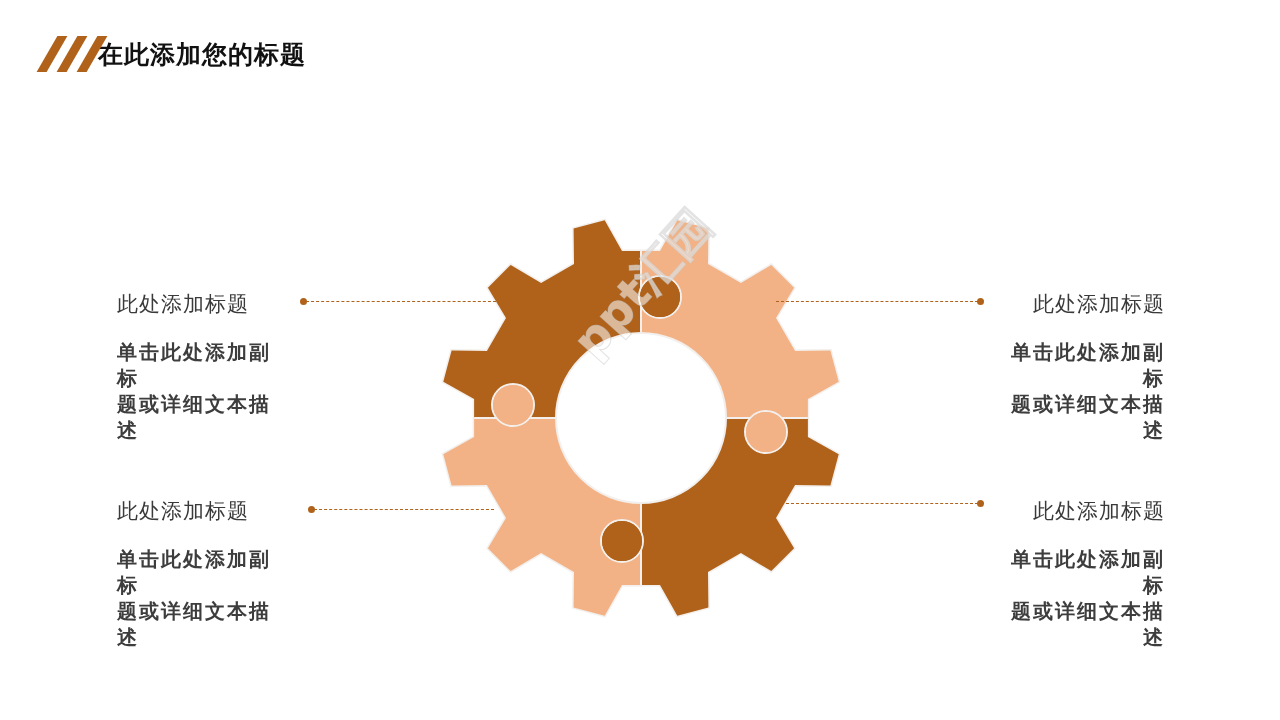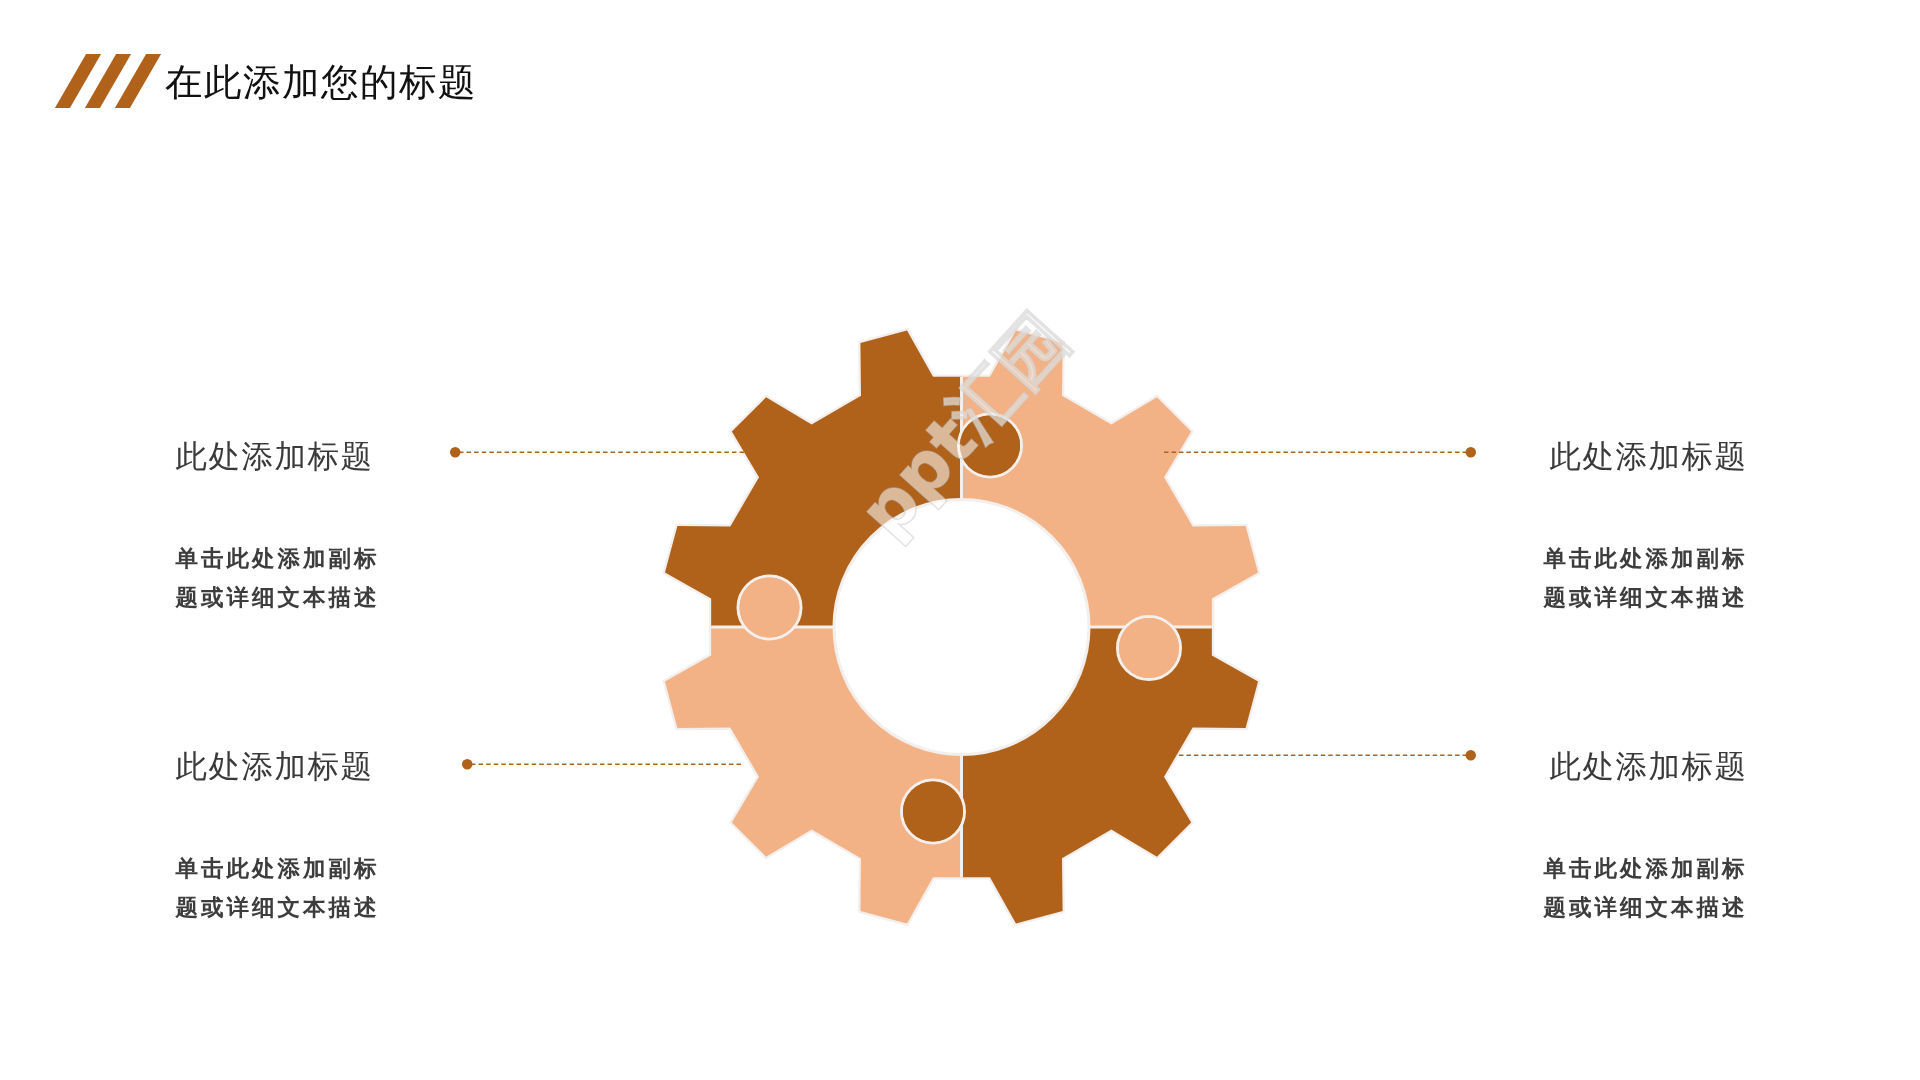--- a/index.html
+++ b/index.html
@@ -11,29 +11,29 @@
     .title-bar { position: absolute; left: 36px; top: 34px; height: 40px; display: flex; align-items: center; }
     .stripes { width: 62px; height: 36px; position: relative; }
     .stripes span {
       position: absolute; top: 0; width: 10px; height: 36px;
       background: var(--accent); transform: skewX(-30deg);
     }
     .stripes span:nth-child(1) { left: 11px; }
     .stripes span:nth-child(2) { left: 31px; }
     .stripes span:nth-child(3) { left: 51px; }
     .page-title {
-      margin-left: 12px; font-size: 25px; font-weight: normal; color: #111111; letter-spacing: 1px;
+      font-size: 25px; font-weight: bold; color: #111111; letter-spacing: 1px;
     }
     .item { position: absolute; width: 170px; color: #3d3d3d; }
     .item .h {
       font-size: 21px; font-weight: normal; letter-spacing: 1px; white-space: nowrap;
       color: #3a3a3a;
     }
     .item .d {
-      margin-top: 41px; font-size: 15px; font-weight: bold; line-height: 26px; color: #3d3d3d;
+      margin-top: 21px; font-size: 20px; font-weight: bold; line-height: 26px; color: #3d3d3d;
       letter-spacing: 2px;
     }
     .item.right { text-align: right; }
     .connector { position: absolute; height: 0; border-top: 1px dashed var(--accent); }
     .dot { position: absolute; width: 7px; height: 7px; border-radius: 50%; background: var(--accent); }
     svg.gear { position: absolute; left: 0; top: 0; }
     .watermark {
       position: absolute; left: 560px; top: 330px; font-size: 46px; font-weight: bold;
       color: rgba(255,255,255,0.55); transform: rotate(-48deg); transform-origin: left top;
       -webkit-text-stroke: 1px rgba(200,200,200,0.5); pointer-events: none; white-space: nowrap;

